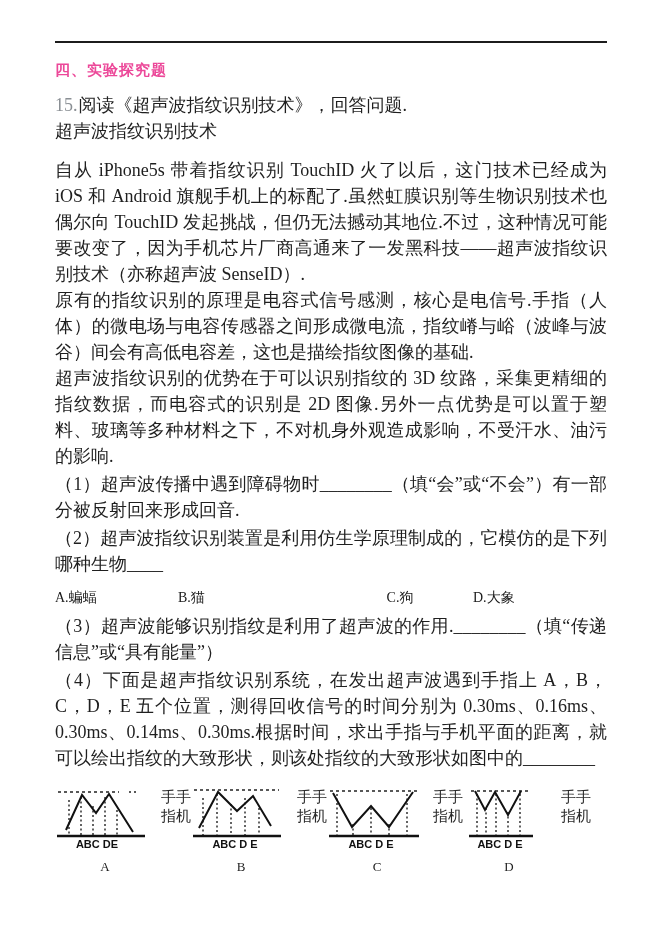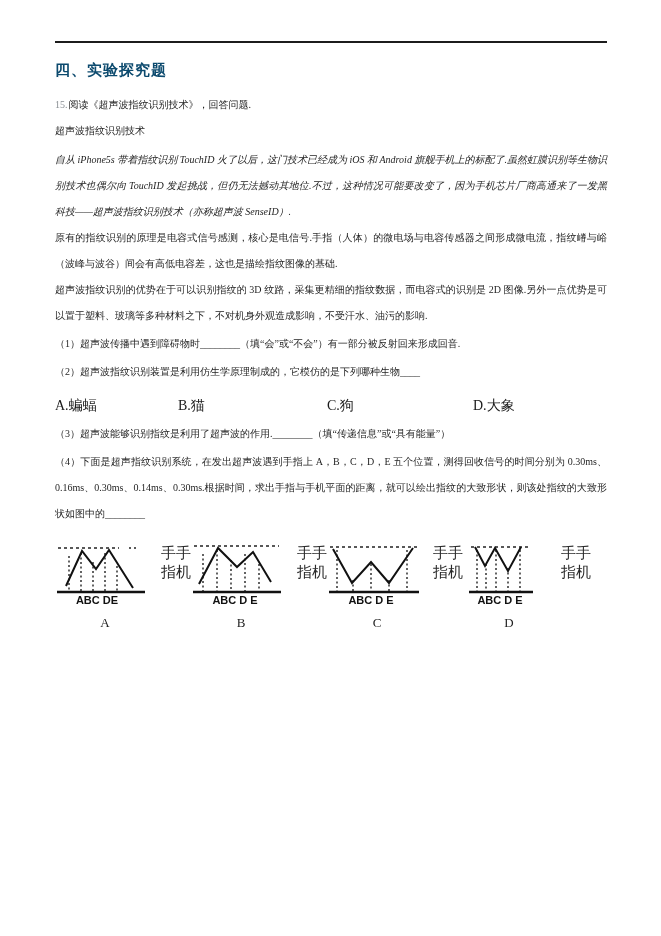--- a/index.html
+++ b/index.html
@@ -16,42 +16,42 @@
   .top-rule {
     border:none;
     border-top:2px solid #1c1c1c;
     margin-top:41px;
   }
   .section-heading {
     font-size:15px;
     font-weight:bold;
     letter-spacing:1px;
     margin-top:18px;
-    color:#0c4a6e;
+    color:#ec4899;
   }
   .body-text {
-    font-size:10px;
+    font-size:18px;
     line-height:26px;
     text-align:justify;
     color:#1f1f1f;
   }
   .intro-line { margin-top:12px; }
   .q-num { color:#8a8f94; margin-right:1px; }
-  .para { margin-top:3px;font-style:italic; }
+  .para { margin-top:13px; }
   .question { margin-top:2px; }
   .options-row {
     display:flex;
     margin-top:8px;
     font-size:14px;
     line-height:26px;
   }
   .options-row .opt { flex:0 0 auto; }
   .opt-a { width:123px; }
   .opt-b { width:149px; }
-  .opt-c { width:146px; }
+  .opt-c { width:146px;text-align:center; }
   
   .figures-row {
     display:flex;
     justify-content:space-between;
     margin-top:13px;
     padding-right:18px;
   }
   .figure { display:flex; }
   .fig-col { display:flex; flex-direction:column; align-items:center; }
   .fig-labels {

